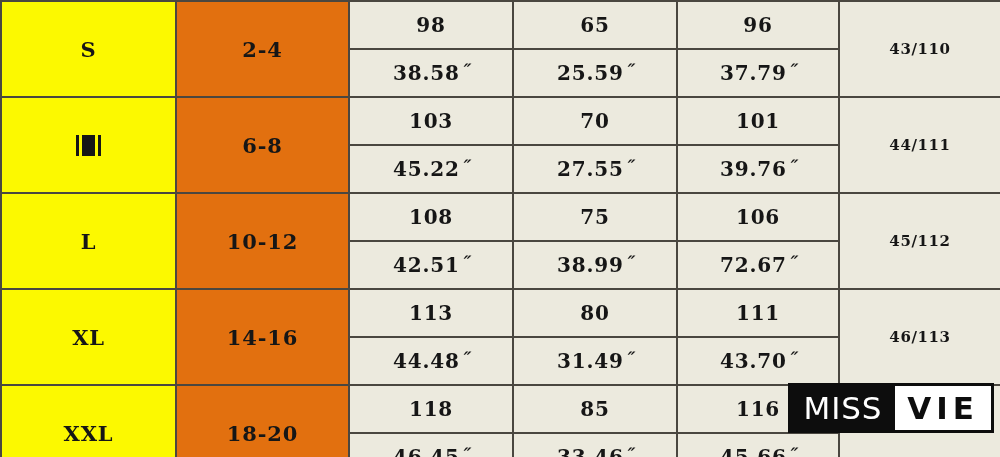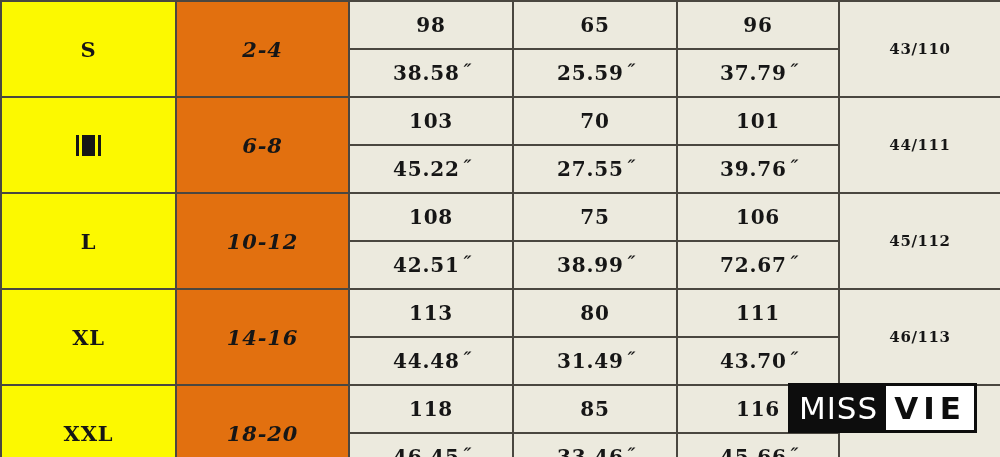--- a/index.html
+++ b/index.html
@@ -46,21 +46,20 @@
     background: #fcf900;
     font-size: 21px;
     font-weight: bold;
     letter-spacing: 0.08em;
   }
   td.us-cell {
     background: #e2700f;
     font-size: 21px;
     font-weight: bold;
     letter-spacing: 0.05em;
-    font-style: italic;
   }
   td.meas-cell {
     background: #eceade;
     font-size: 20px;
     height: 46px;
     font-weight: bold;
   }
   td.meas-cell.cm  { border-bottom-width: 2px; }
   td.meas-cell.inch { }
   td.fit-cell {
@@ -89,21 +88,21 @@
     font-size: 17px;
     font-weight: bold;
     margin-left: 1px;
   }
 
   
   #brand-logo {
     position: absolute;
     left: 788px;
     top: 383px;
-    width: 189px;
+    width: 206px;
     height: 50px;
     border: 3px solid #0d0d0d;
     background: #ffffff;
     display: flex;
     align-items: stretch;
     box-sizing: border-box;
     font-family: "DejaVu Sans", "Liberation Sans", sans-serif;
   }
   #brand-logo .mark-a {
     background: #0d0d0d;

